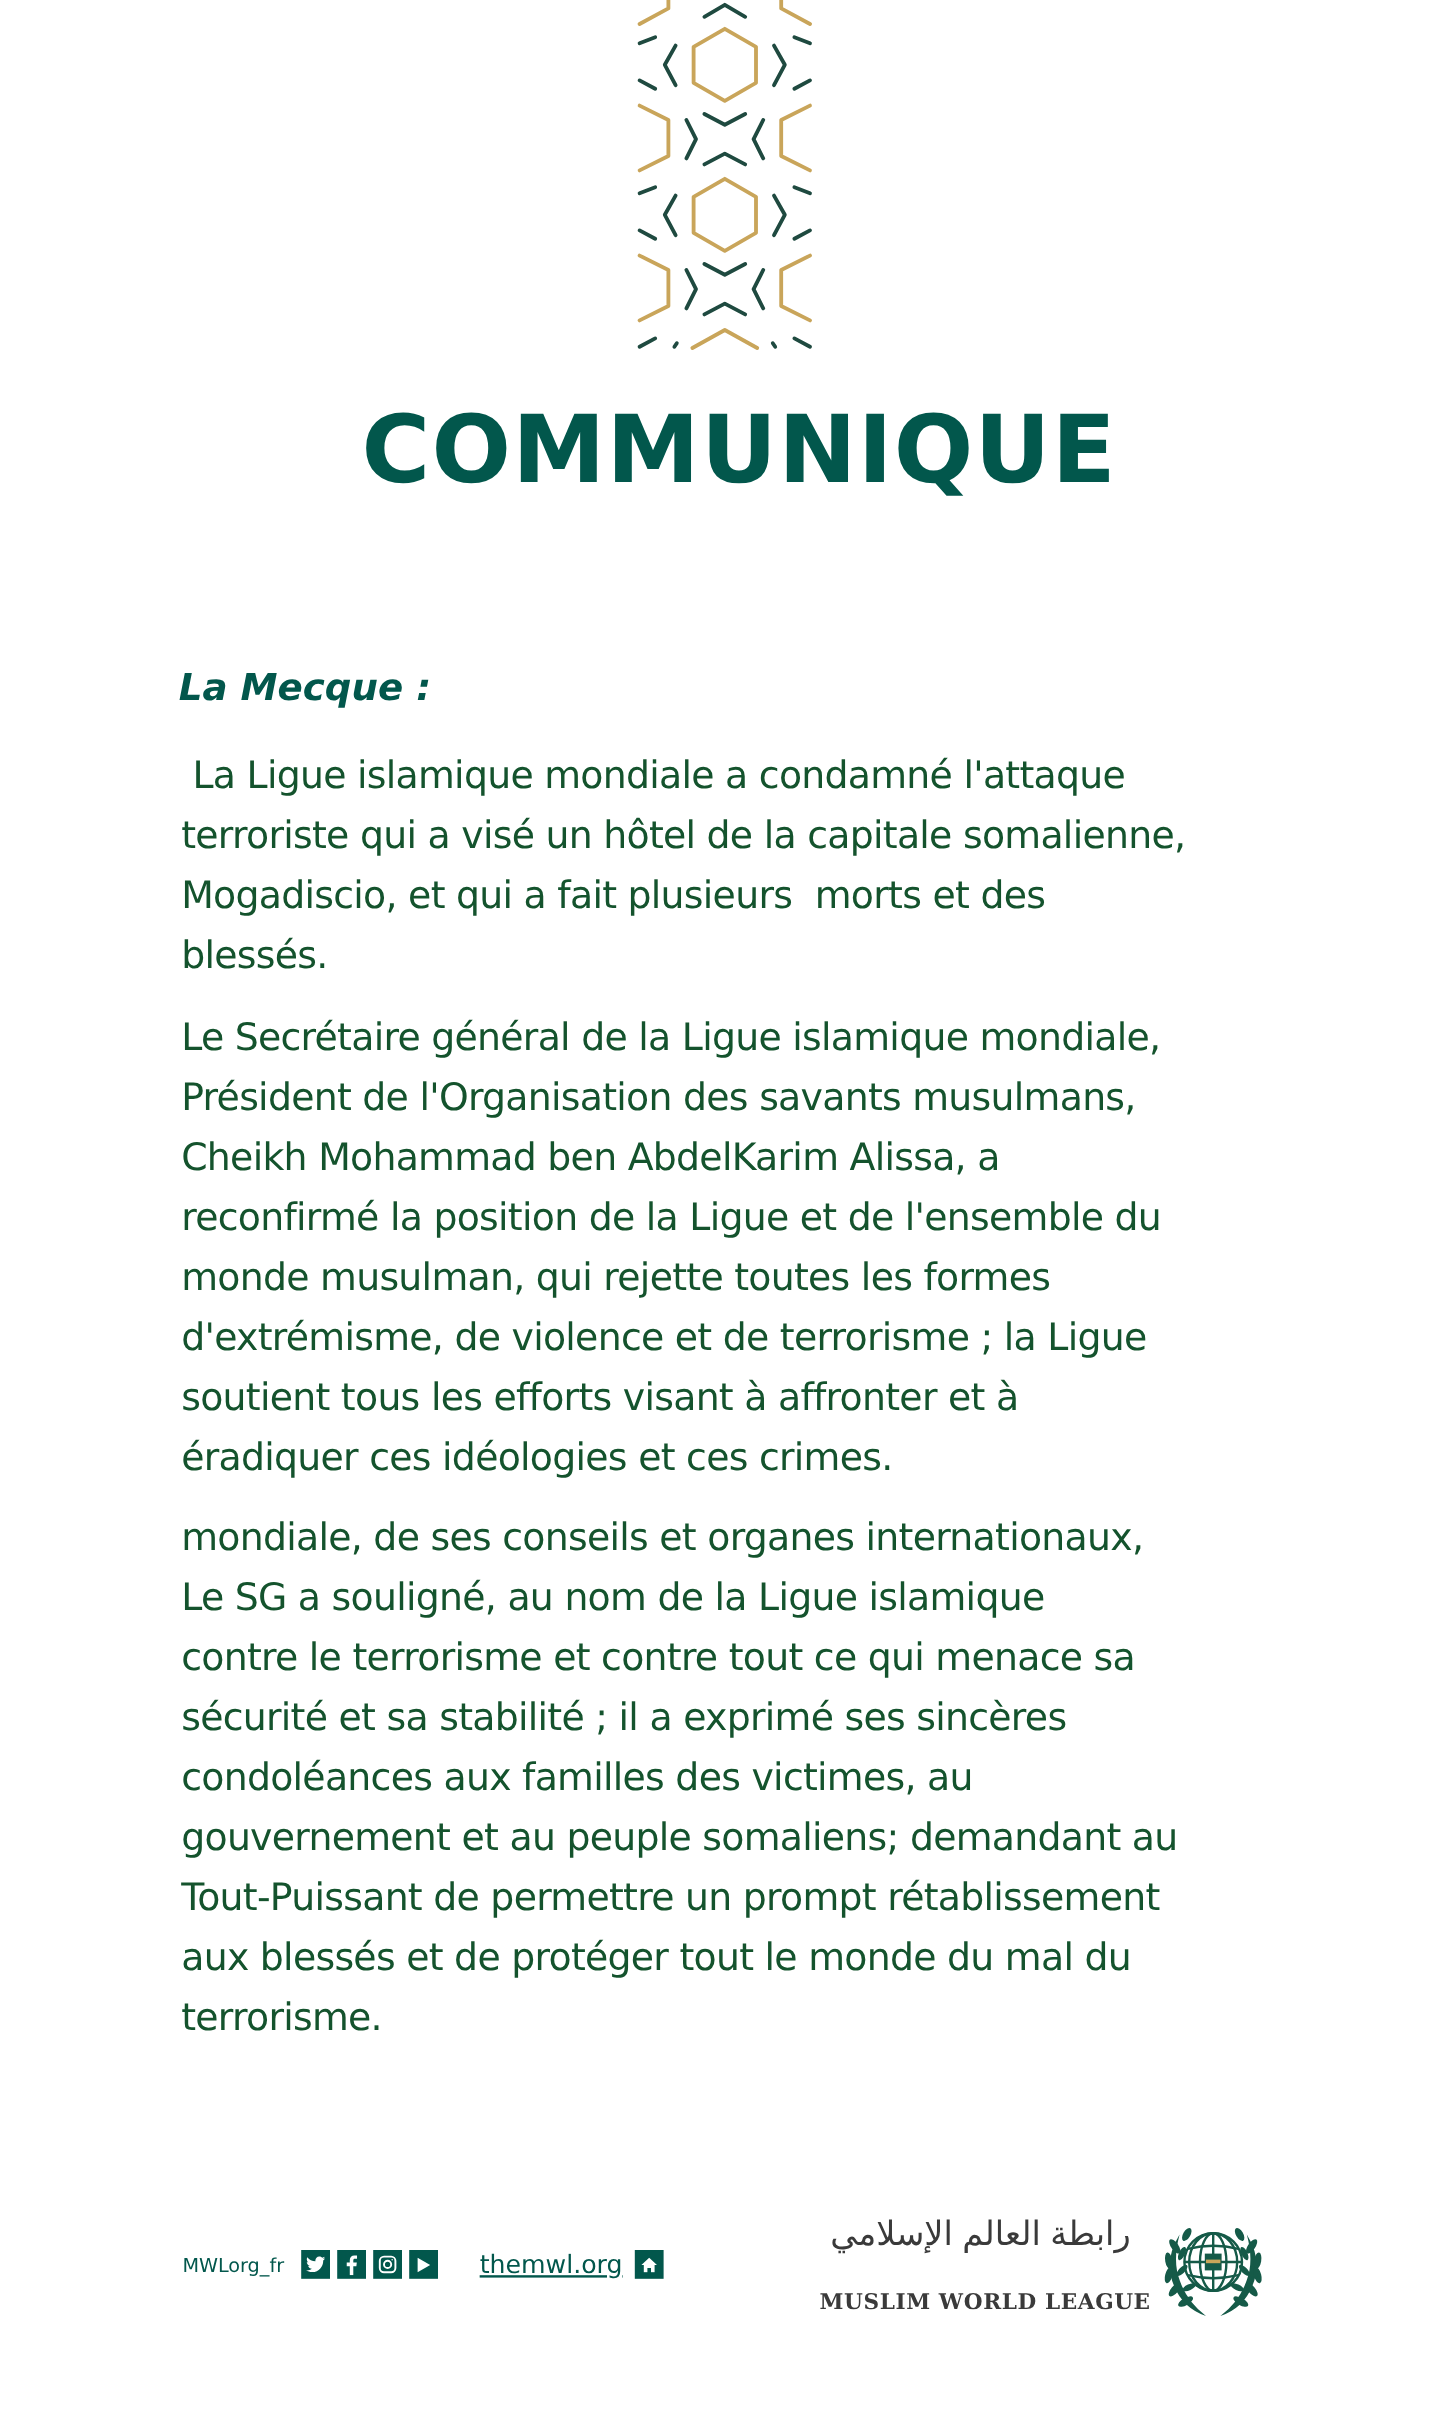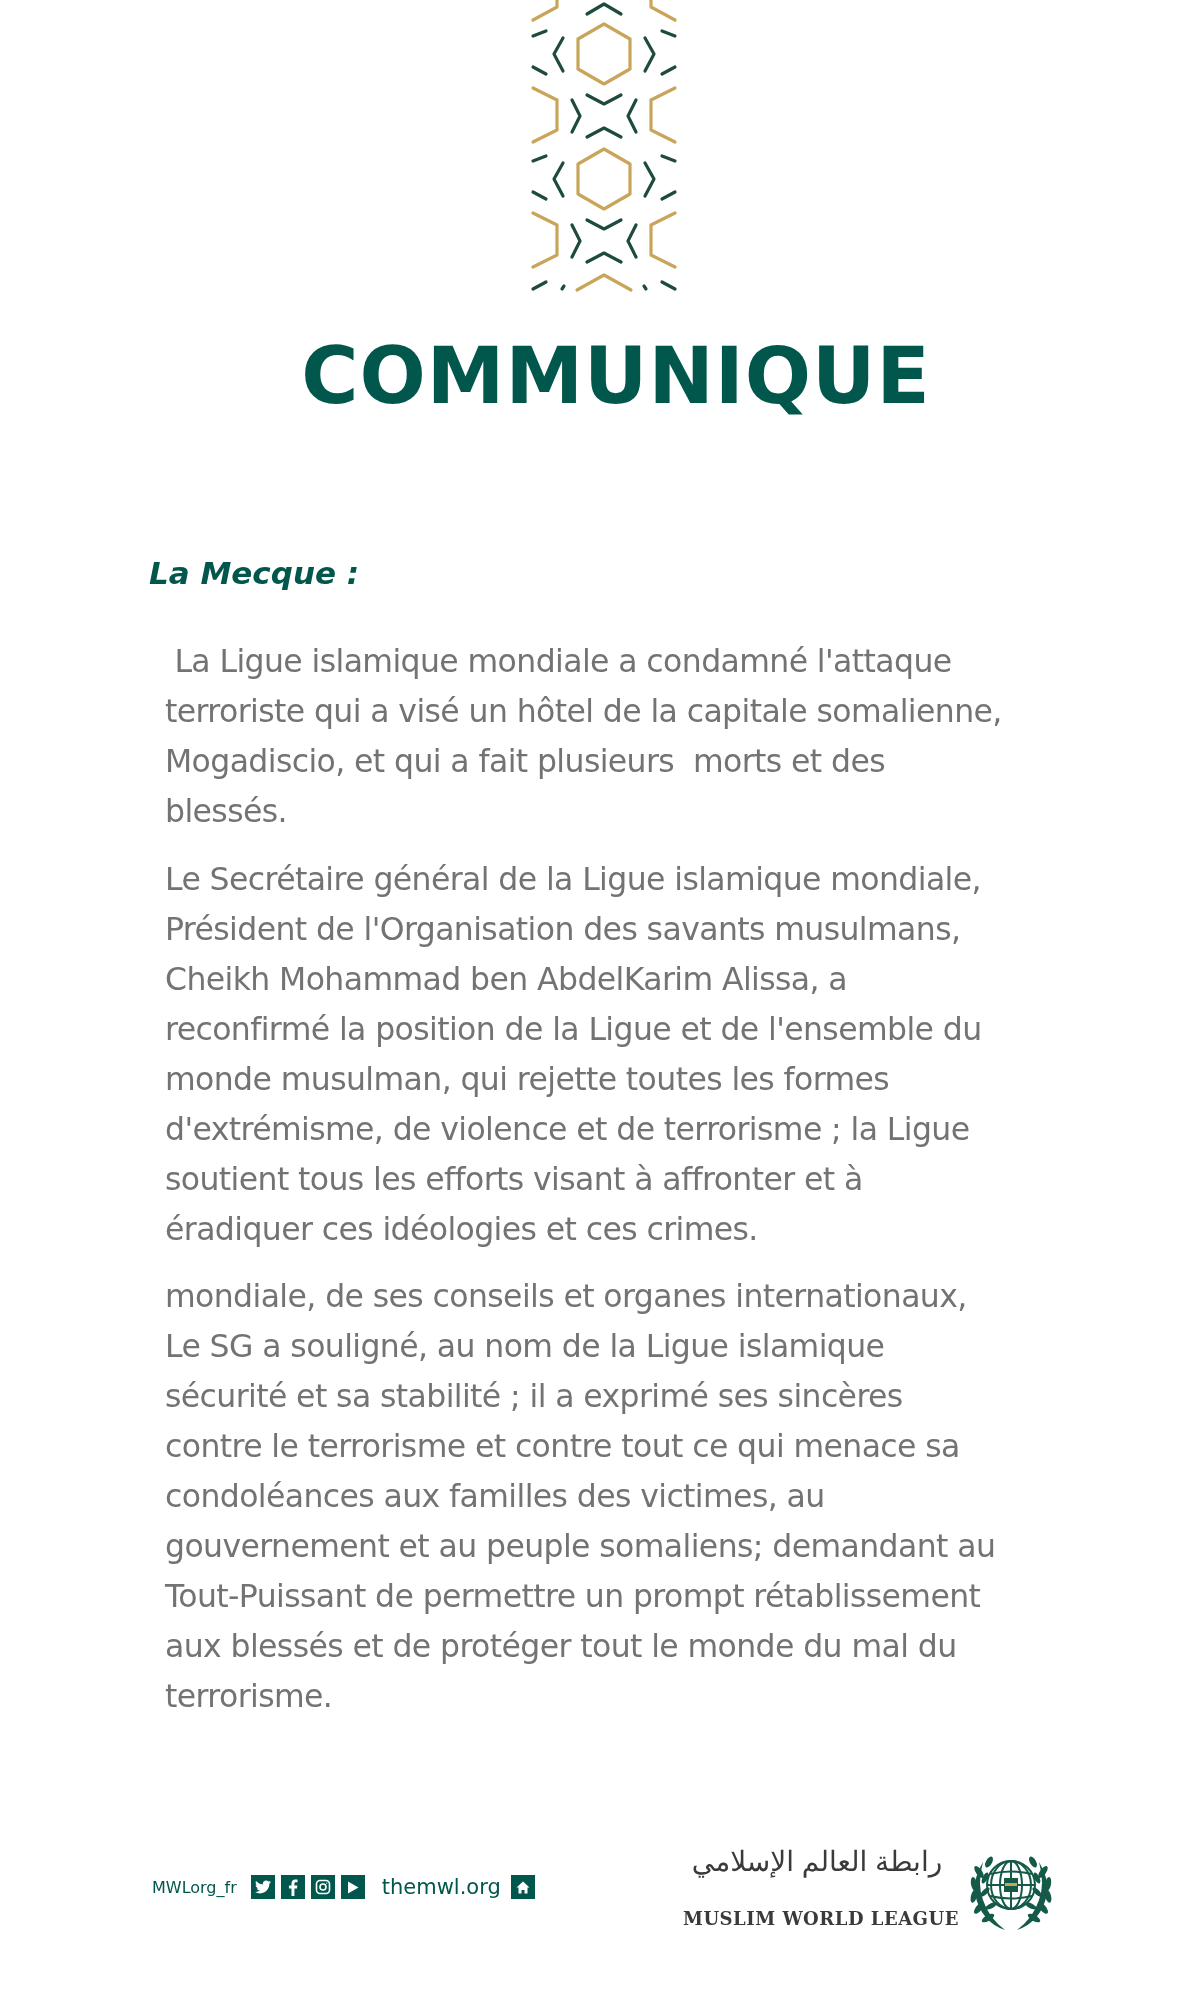--- a/index.html
+++ b/index.html
@@ -13,36 +13,36 @@
     position: absolute; left: 0; width: 1200px; top: 328px;
     text-align: center; color: #02574c; font-weight: bold;
     font-family: "DejaVu Sans", sans-serif; font-size: 78px; letter-spacing: 1px;
     line-height: 96px; margin: 0; padding-left: 16px;
   }
   .location {
     position: absolute; left: 149px; top: 551px;
     color: #02574c; font-weight: bold; font-size: 31px; line-height: 44px;
     margin: 0; white-space: nowrap; font-style: italic;
   }
-  .para { position: absolute; left: 149px; margin: 16px; color: #737373; }
+  .para { position: absolute; left: 149px; margin: 2px; color: #14532d; }
   .line {
     display: block; white-space: nowrap; font-size: 31.5px; line-height: 50px;
     height: 50px; letter-spacing: -0.6px;
   }
   .p1 { top: 620px; }
   .p2 { top: 838px; }
   .p3 { top: 1255px; }
 
   .footer-left { position: absolute; left: 152px; top: 1872px; height: 30px; display: flex; align-items: center; }
   .handle { color: #02574c; font-size: 16px; margin-right: 14px; white-space: nowrap; }
   .sicon {
     width: 24px; height: 24px; background: #02574c; margin-right: 6px;
     display: inline-flex; align-items: center; justify-content: center;
   }
-  .site { color: #02574c; font-size: 21px; margin-left: 11px; margin-right: 10px; white-space: nowrap; }
+  .site { color: #02574c; font-size: 21px; margin-left: 29px; margin-right: 10px; white-space: nowrap; text-decoration: underline; }
 
   .logo { position: absolute; left: 680px; top: 1830px; width: 390px; height: 110px; }
   .logo-arabic {
     position: absolute; left: 2px; top: 4px; width: 270px; height: 56px;
     font-family: Liberation Sans, sans-serif; font-size: 28px; color: #3a3a3a;
     text-align: center; line-height: 56px; white-space: nowrap; direction: rtl;
   }
   .logo-en {
     position: absolute; left: 3px; top: 78px; width: 268px;
     font-family: "DejaVu Serif", "Liberation Serif", serif; font-weight: bold;
@@ -120,22 +120,22 @@
   <span class="line">reconfirmé la position de la Ligue et de l'ensemble du</span>
   <span class="line">monde musulman, qui rejette toutes les formes</span>
   <span class="line">d'extrémisme, de violence et de terrorisme ; la Ligue</span>
   <span class="line">soutient tous les efforts visant à affronter et à</span>
   <span class="line">éradiquer ces idéologies et ces crimes.</span>
 </div>
 
 <div class="para p3">
   <span class="line">mondiale, de ses conseils et organes internationaux,</span>
   <span class="line">Le SG a souligné, au nom de la Ligue islamique</span>
+  <span class="line">contre le terrorisme et contre tout ce qui menace sa</span>
   <span class="line">sécurité et sa stabilité ; il a exprimé ses sincères</span>
-  <span class="line">contre le terrorisme et contre tout ce qui menace sa</span>
   <span class="line">condoléances aux familles des victimes, au</span>
   <span class="line">gouvernement et au peuple somaliens; demandant au</span>
   <span class="line">Tout-Puissant de permettre un prompt rétablissement</span>
   <span class="line">aux blessés et de protéger tout le monde du mal du</span>
   <span class="line">terrorisme.</span>
 </div>
 
 <div class="footer-left">
   <span class="handle">MWLorg_fr</span>
   <span class="sicon">

